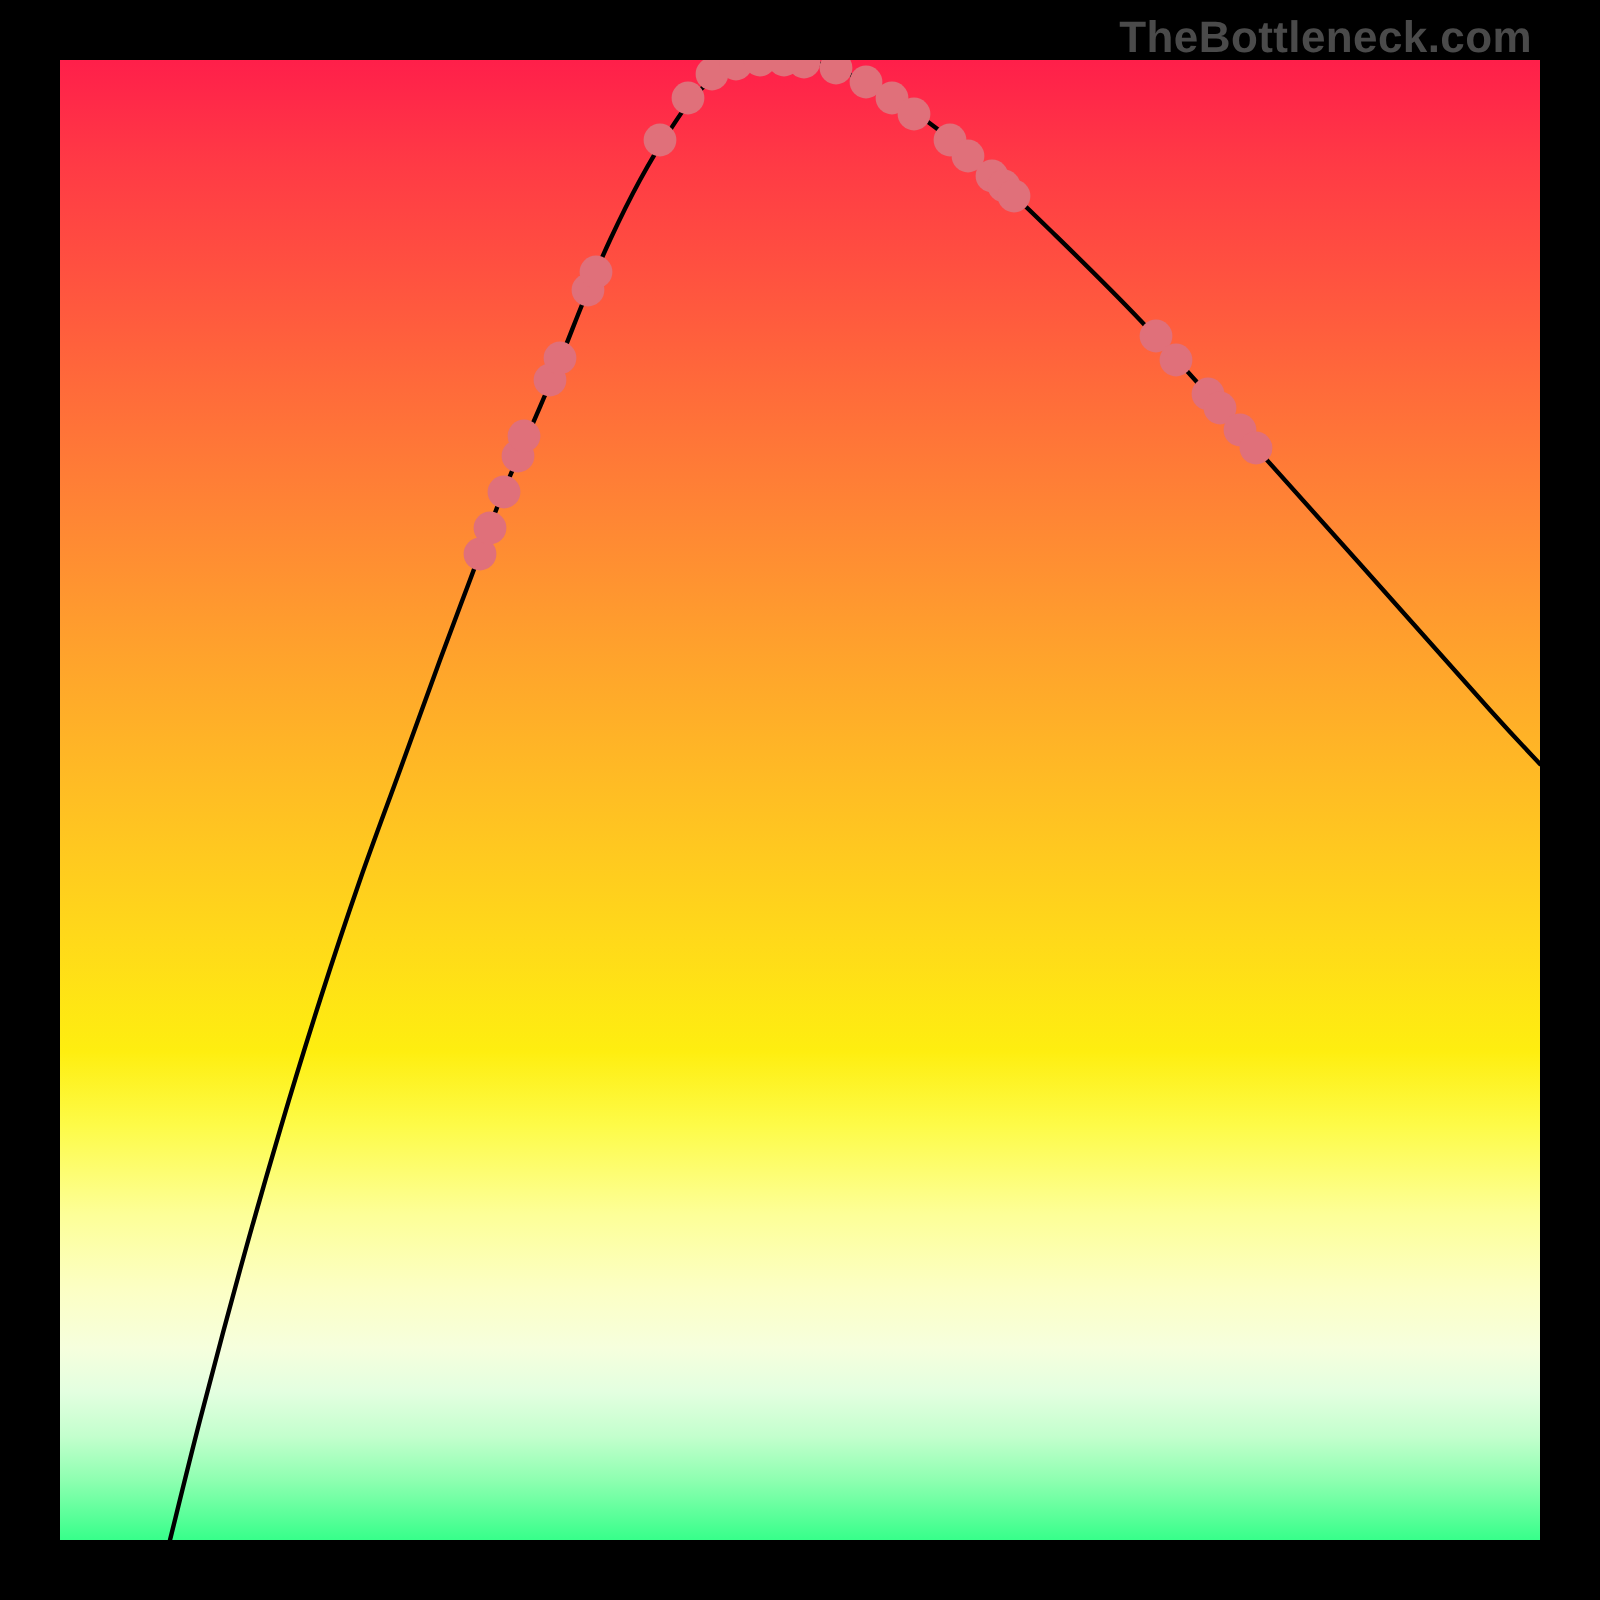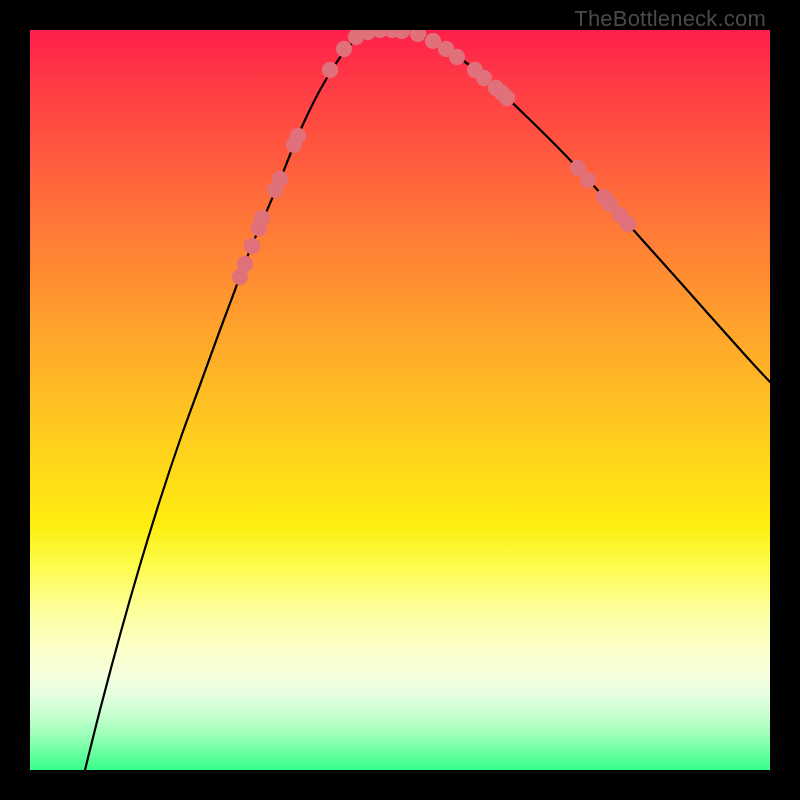--- a/index.html
+++ b/index.html
@@ -44,21 +44,21 @@
       #8dffb0 96%,
       #37ff8a 100%
     );
   }
   .watermark {
     position: absolute;
     top: 6px;
     right: 34px;
     color: #4a4a4a;
     font-size: 22px;
-    font-weight: 400;
+    font-weight: 700;
     letter-spacing: 0.2px;
     user-select: none;
   }
   svg.curve {
     position: absolute;
     top: 0;
     left: 0;
     width: 740px;
     height: 740px;
   }

